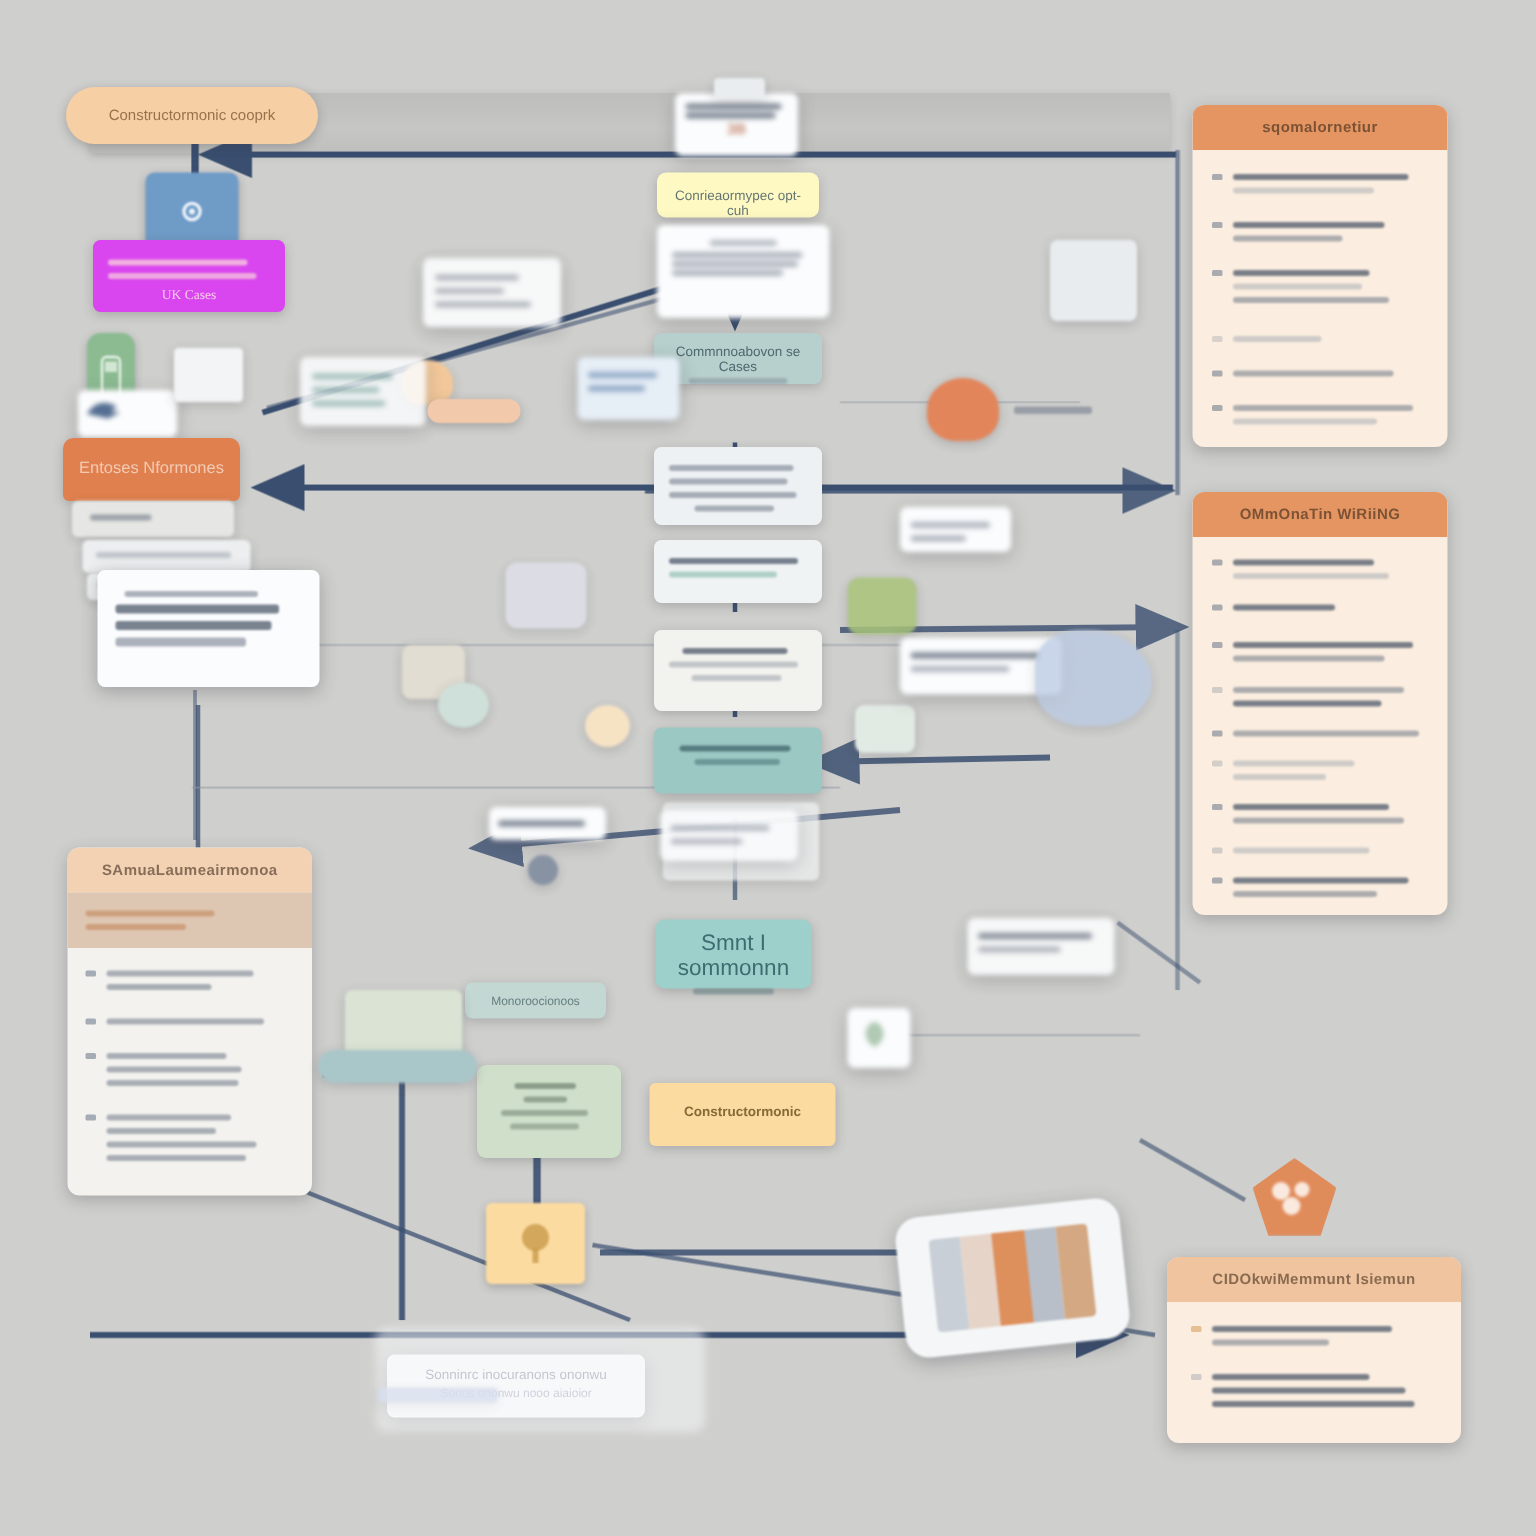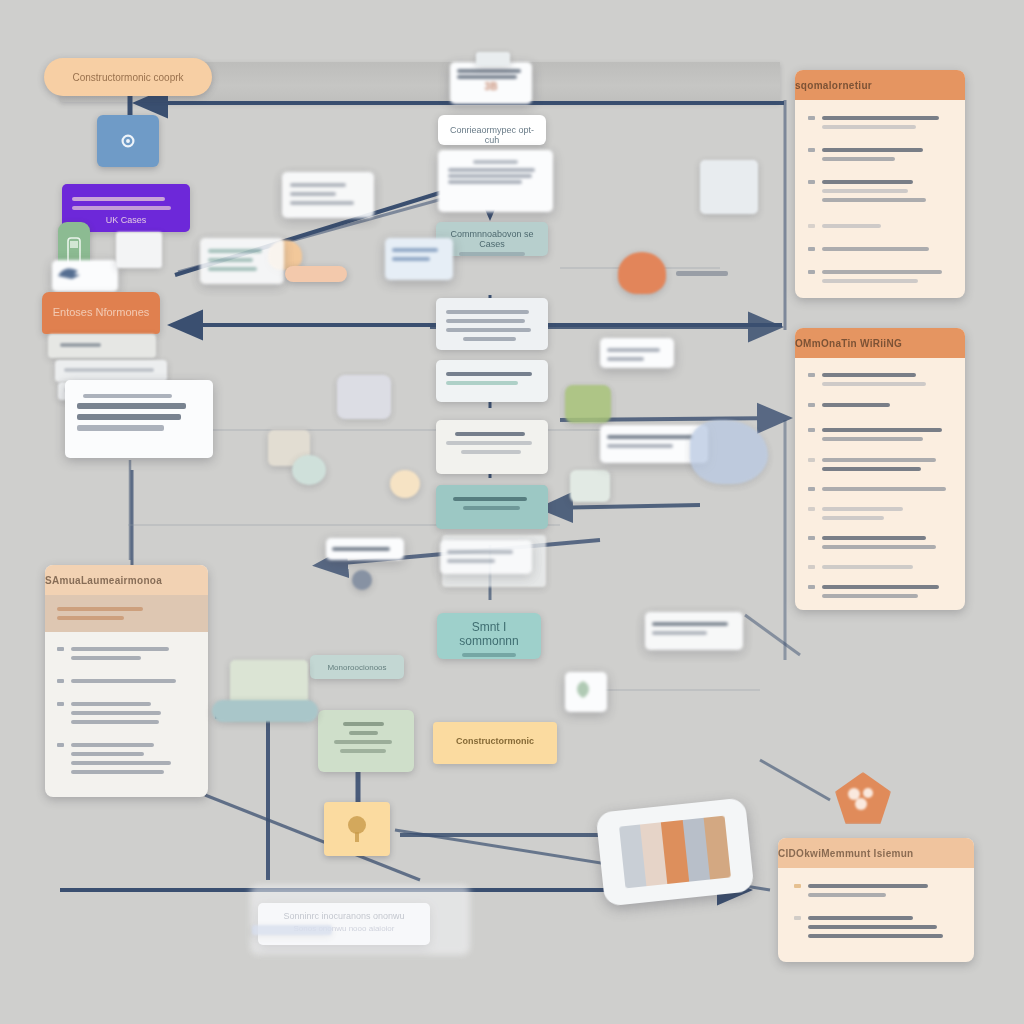--- a/index.html
+++ b/index.html
@@ -33,21 +33,21 @@
 
   
   .panel {
     position: absolute;
     border-radius: 8px;
     box-shadow: 0 3px 10px rgba(60,60,70,.28);
     overflow: hidden;
   }
   .panel-head {
     height: 30px;
-    display: flex; align-items: center; justify-content: flex-start;
+    display: flex; align-items: center; justify-content: center;
     font-size: 11px; font-weight: bold; letter-spacing: .3px;
     color: #46301f;
   }
   .panel-body { padding: 12px 14px; }
   .bullet-row { display: flex; gap: 7px; align-items: flex-start; margin-bottom: 9px; }
   .bullet-dot {
     flex: 0 0 auto;
     width: 7px; height: 4px;
     margin-top: 5px;
     background: #737f90; opacity: .6; border-radius: 1px;
@@ -193,21 +193,21 @@
     <span style="color:#7a5230; font-size:10px; opacity:.75;">Constructormonic  cooprk</span>
   </div>
 
   <div class="icon-chip" style="left:97px; top:115px; width:62px; height:52px; background:#6f9bc7;">
     <svg width="26" height="26" viewBox="0 0 24 24">
       <circle cx="12" cy="12" r="5" fill="none" stroke="#eef4fa" stroke-width="2"></circle>
       <circle cx="12" cy="12" r="1.8" fill="#eef4fa"></circle>
     </svg>
   </div>
 
-  <div class="node" style="left:62px; top:184px; width:128px; height:48px; background:#6d28d9; padding:8px 10px;">
+  <div class="node" style="left:62px; top:160px; width:128px; height:48px; background:#d946ef; padding:8px 10px;font-family:Liberation Serif, serif;">
     <span class="ln thin" style="width:86%; background:#fde8d8; opacity:.65;"></span>
     <span class="ln thin" style="width:92%; background:#fde8d8; opacity:.6;"></span>
     <span style="display:block; text-align:center; color:#fdf0e5; font-size:9px; opacity:.8; margin-top:1px;">UK Cases</span>
   </div>
 
   <div class="icon-chip" style="left:58px; top:222px; width:32px; height:62px; background:#8cbb92; border-radius:9px;">
     <svg width="16" height="34" viewBox="0 0 16 34">
       <rect x="2" y="2" width="12" height="30" rx="3" fill="none" stroke="#e9f4ea" stroke-width="1.6"></rect>
       <rect x="4" y="5" width="8" height="7" fill="#e9f4ea" opacity=".75"></rect>
     </svg>
@@ -284,21 +284,21 @@
     </div>
   </div>
 
   <div class="card blurry" style="left:450px; top:62px; width:82px; height:42px; padding:5px 7px;">
     <span class="ln thin dark" style="width:94%; margin:2px 0;"></span>
     <span class="ln thin dark" style="width:88%; margin:2px 0;"></span>
     <span style="display:block; text-align:center; color:#b05d3a; font-size:10px; font-weight:bold; opacity:.7;">3B</span>
   </div>
   <div class="blob" style="left:476px; top:52px; width:34px; height:14px; background:#e9edef; border-radius:3px 3px 0 0;"></div>
 
-  <div class="node" style="left:438px; top:115px; width:108px; height:30px; background:#ffffff; border-radius:6px;">
+  <div class="node" style="left:438px; top:115px; width:108px; height:30px; background:#fef9c3; border-radius:6px;">
     <span style="display:block; text-align:center; color:#1f3a4d; font-size:9px; opacity:.7; margin-top:3px;">Conrieaormypec opt-cuh</span>
   </div>
 
   <div class="card blurry" style="left:438px; top:150px; width:115px; height:62px; padding:8px 10px;">
     <span class="ln thin" style="width:48%; margin:2px auto 4px; background:#7d8794;"></span>
     <span class="ln thin" style="width:92%; margin:2px 0;"></span>
     <span class="ln thin" style="width:88%; margin:2px 0;"></span>
     <span class="ln thin" style="width:78%; margin:2px 0;"></span>
   </div>
 
@@ -326,21 +326,21 @@
   </div>
 
   <div class="node" style="left:436px; top:485px; width:112px; height:44px; background:#9cc8c4;">
     <span class="ln thin" style="width:80%; margin-left:8%; background:#1d4148; opacity:.55;"></span>
     <span class="ln thin" style="width:62%; margin-left:18%; background:#2a5158; opacity:.4;"></span>
   </div>
 
   <div class="blob" style="left:442px; top:535px; width:104px; height:52px; background:#edefef; border-radius:4px; opacity:.75;"></div>
 
   <div class="node" style="left:437px; top:613px; width:104px; height:46px; background:#9ed0cb; border-radius:6px;">
-    <span style="display:block; text-align:center; color:#16434a; font-size:12px; opacity:.7;">Smnt I sommonnn</span>
+    <span style="display:block; text-align:center; color:#16434a; font-size:15px; opacity:.7;">Smnt I sommonnn</span>
     <span class="ln thin" style="width:64%; margin:5px auto 0; background:#2a5a5e; opacity:.35;"></span>
   </div>
 
   <div class="node" style="left:310px; top:655px; width:94px; height:24px; background:#c3d7d3; border-radius:5px;">
     <span style="display:block; text-align:center; color:#2b4a4c; font-size:8px; opacity:.62; margin-top:1px;">Monoroocionoos</span>
   </div>
 
   <div class="node" style="left:318px; top:710px; width:96px; height:62px; background:#cfdfca; border-radius:6px;">
     <span class="ln thin" style="width:54%; margin-left:20%; background:#3c5240; opacity:.45;"></span>
     <span class="ln thin" style="width:38%; margin-left:28%; background:#3c5240; opacity:.4;"></span>

